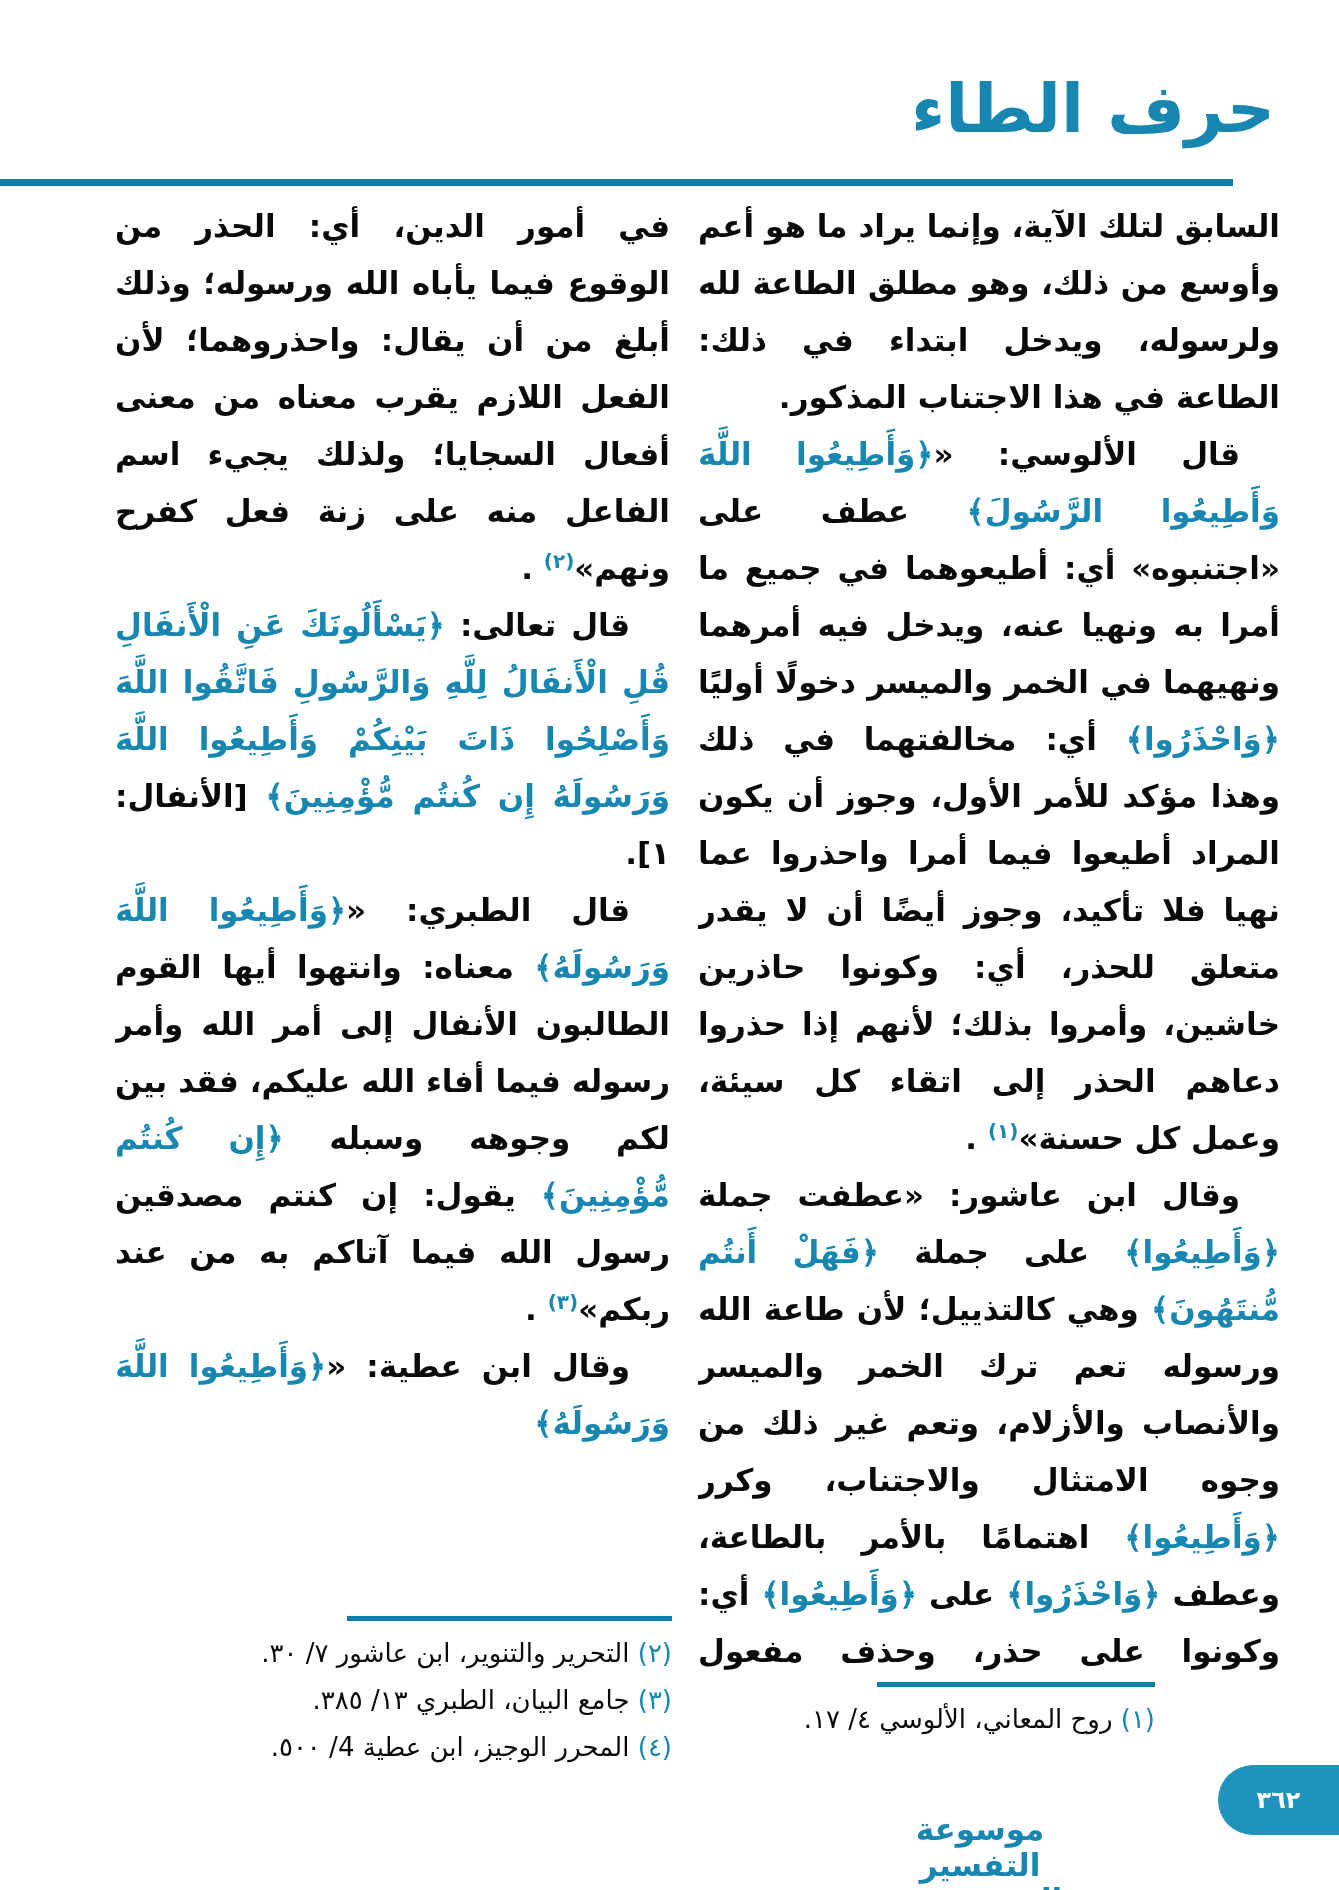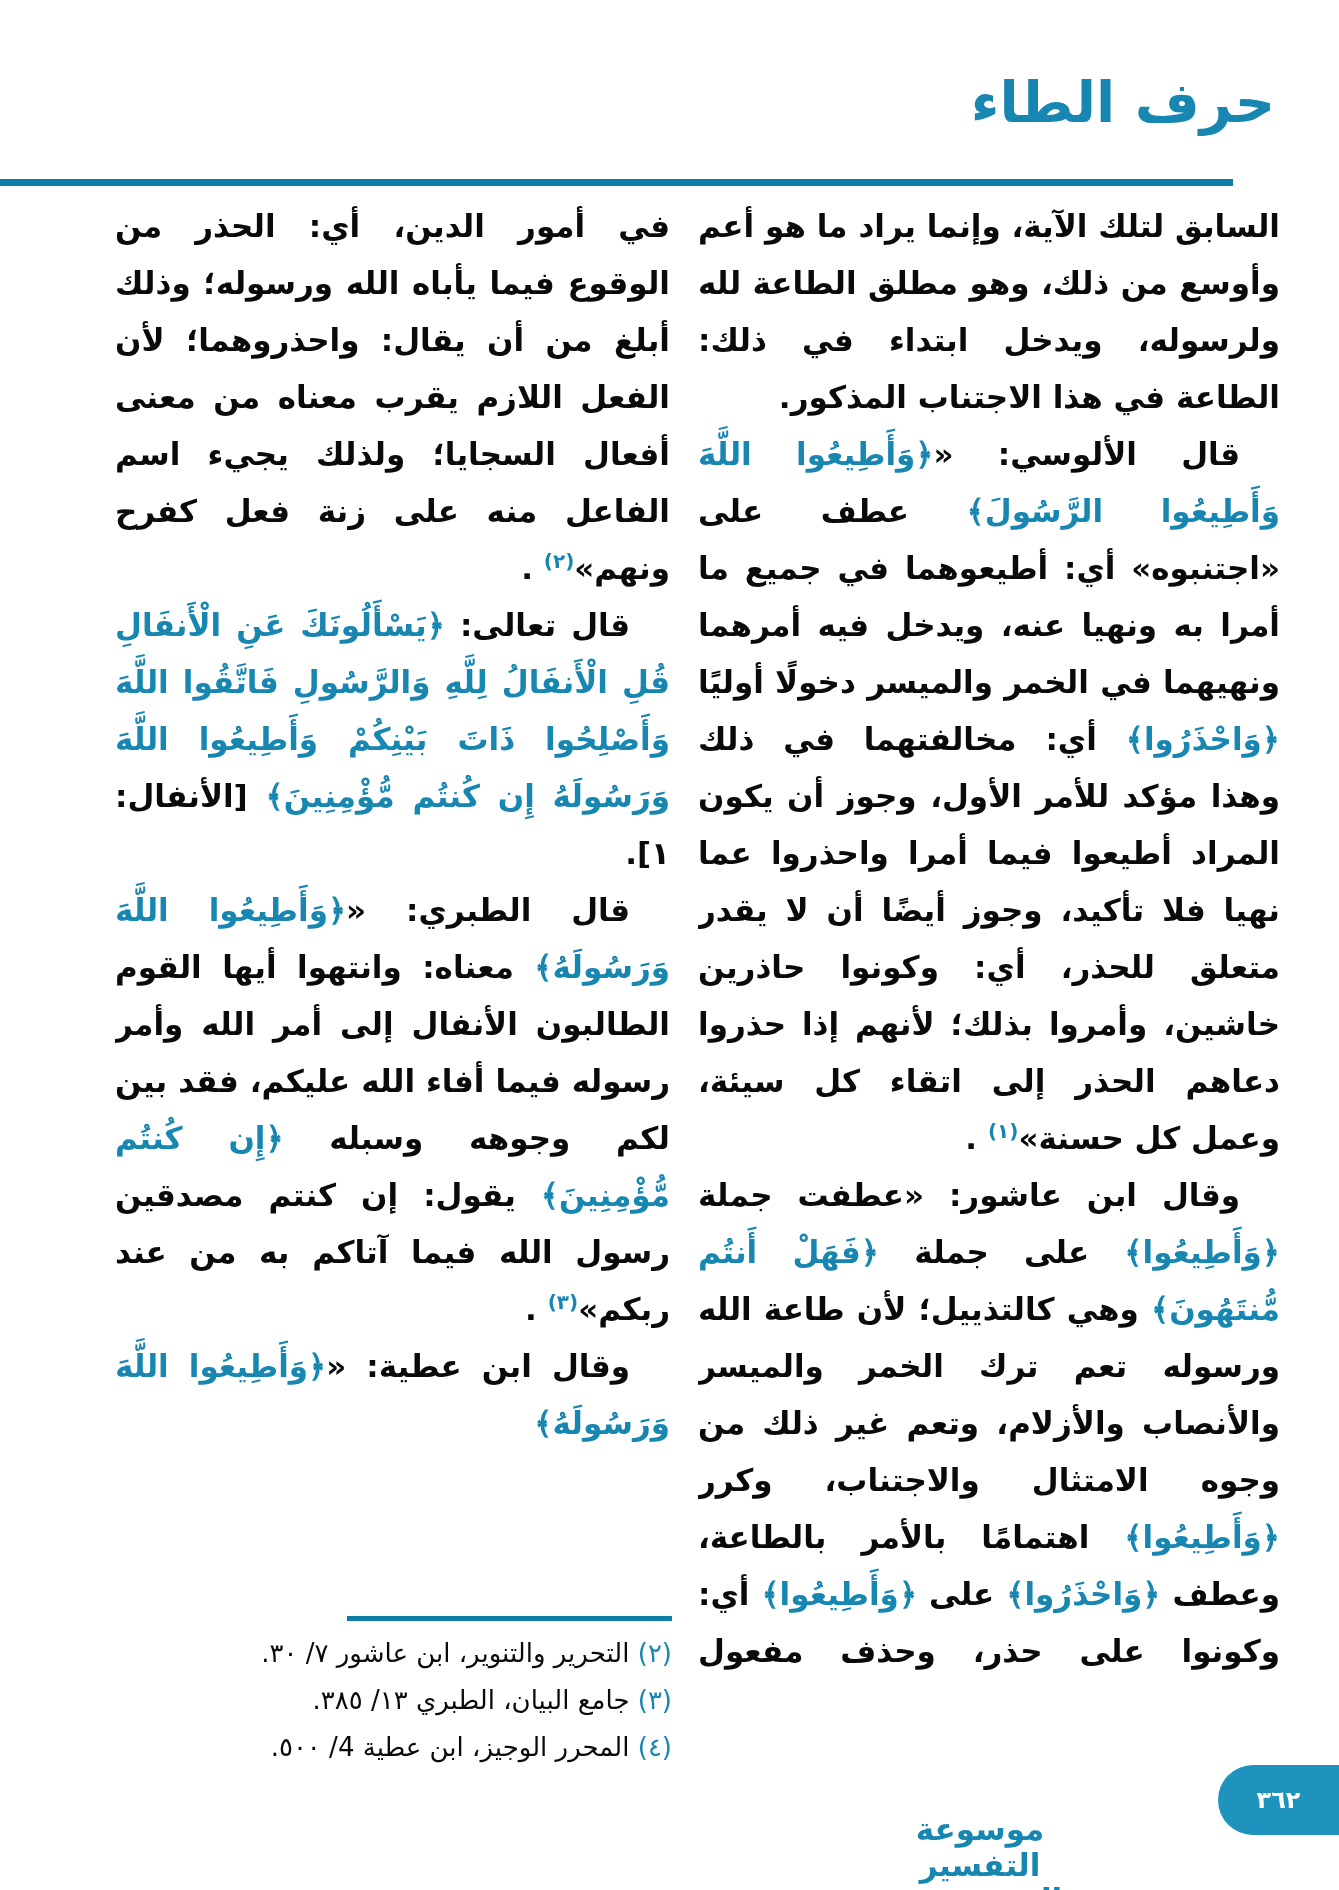--- a/index.html
+++ b/index.html
@@ -14,21 +14,21 @@
     width:1339px;height:1890px;
     background:#ffffff;
     overflow:hidden;
     direction:rtl;
     font-family:"DejaVu Sans", sans-serif;
     color:var(--ink);
   }
   
   .header-title{
     position:absolute;top:70px;right:64px;
-    font-size:56px;font-weight:bold;color:var(--teal);
+    font-size:67px;font-weight:bold;color:var(--teal);
     letter-spacing:-2px;
     white-space:nowrap;
   }
   .header-rule{
     position:absolute;top:179px;left:0;
     width:1233px;height:7px;background:var(--rule);
   }
   
   .col{
     position:absolute;top:198px;
@@ -87,20 +87,26 @@
       <p class="para indent"><span class="seg-t">قال الألوسي: «</span><span class="seg-q">﴿وَأَطِيعُوا اللَّهَ وَأَطِيعُوا الرَّسُولَ﴾</span><span class="seg-t"> عطف على «اجتنبوه» أي: أطيعوهما في جميع ما أمرا به ونهيا عنه، ويدخل فيه أمرهما ونهيهما في الخمر والميسر دخولًا أوليًا </span><span class="seg-q">﴿وَاحْذَرُوا﴾</span><span class="seg-t"> أي: مخالفتهما في ذلك وهذا مؤكد للأمر الأول، وجوز أن يكون المراد أطيعوا فيما أمرا واحذروا عما نهيا فلا تأكيد، وجوز أيضًا أن لا يقدر متعلق للحذر، أي: وكونوا حاذرين خاشين، وأمروا بذلك؛ لأنهم إذا حذروا دعاهم الحذر إلى اتقاء كل سيئة، وعمل كل حسنة»</span><span class="seg-p">(١)</span><span class="seg-t"> .</span></p>
       <p class="para indent spread"><span class="seg-t">وقال ابن عاشور: «عطفت جملة </span><span class="seg-q">﴿وَأَطِيعُوا﴾</span><span class="seg-t"> على جملة </span><span class="seg-q">﴿فَهَلْ أَنتُم مُّنتَهُونَ﴾</span><span class="seg-t"> وهي كالتذييل؛ لأن طاعة الله ورسوله تعم ترك الخمر والميسر والأنصاب والأزلام، وتعم غير ذلك من وجوه الامتثال والاجتناب، وكرر </span><span class="seg-q">﴿وَأَطِيعُوا﴾</span><span class="seg-t"> اهتمامًا بالأمر بالطاعة، وعطف </span><span class="seg-q">﴿وَاحْذَرُوا﴾</span><span class="seg-t"> على </span><span class="seg-q">﴿وَأَطِيعُوا﴾</span><span class="seg-t"> أي: وكونوا على حذر، وحذف مفعول </span></p>
     </div>
   <div class="col col-left" id="col-left">
       <p class="para"><span class="seg-t">في أمور الدين، أي: الحذر من الوقوع فيما يأباه الله ورسوله؛ وذلك أبلغ من أن يقال: واحذروهما؛ لأن الفعل اللازم يقرب معناه من معنى أفعال السجايا؛ ولذلك يجيء اسم الفاعل منه على زنة فعل كفرح ونهم»</span><span class="seg-p">(٢)</span><span class="seg-t"> .</span></p>
       <p class="para indent"><span class="seg-t">قال تعالى: </span><span class="seg-q">﴿يَسْأَلُونَكَ عَنِ الْأَنفَالِ قُلِ الْأَنفَالُ لِلَّهِ وَالرَّسُولِ فَاتَّقُوا اللَّهَ وَأَصْلِحُوا ذَاتَ بَيْنِكُمْ وَأَطِيعُوا اللَّهَ وَرَسُولَهُ إِن كُنتُم مُّؤْمِنِينَ﴾</span><span class="seg-t"> [الأنفال: ١].</span></p>
       <p class="para indent"><span class="seg-t">قال الطبري: «</span><span class="seg-q">﴿وَأَطِيعُوا اللَّهَ وَرَسُولَهُ﴾</span><span class="seg-t"> معناه: وانتهوا أيها القوم الطالبون الأنفال إلى أمر الله وأمر رسوله فيما أفاء الله عليكم، فقد بين لكم وجوهه وسبله </span><span class="seg-q">﴿إِن كُنتُم مُّؤْمِنِينَ﴾</span><span class="seg-t"> يقول: إن كنتم مصدقين رسول الله فيما آتاكم به من عند ربكم»</span><span class="seg-p">(٣)</span><span class="seg-t"> .</span></p>
       <p class="para indent"><span class="seg-t">وقال ابن عطية: «</span><span class="seg-q">﴿وَأَطِيعُوا اللَّهَ وَرَسُولَهُ﴾</span></p>
     </div>
 
+  <div class="footnotes fn-right">
+    <div class="fn-rule"></div>
+    <div id="fn-right-lines">
+        <div class="fn-line"><span class="fn-num">(١)</span><span> روح المعاني، الألوسي ٤/ ١٧.</span></div>
+      </div>
+  </div>
 
   <div class="footnotes fn-left">
     <div class="fn-rule"></div>
     <div id="fn-left-lines">
         <div class="fn-line"><span class="fn-num">(٢)</span><span> التحرير والتنوير، ابن عاشور ٧/ ٣٠.</span></div>
         <div class="fn-line"><span class="fn-num">(٣)</span><span> جامع البيان، الطبري ١٣/ ٣٨٥.</span></div>
         <div class="fn-line"><span class="fn-num">(٤)</span><span> المحرر الوجيز، ابن عطية 4/ ٥٠٠.</span></div>
       </div>
   </div>
 

